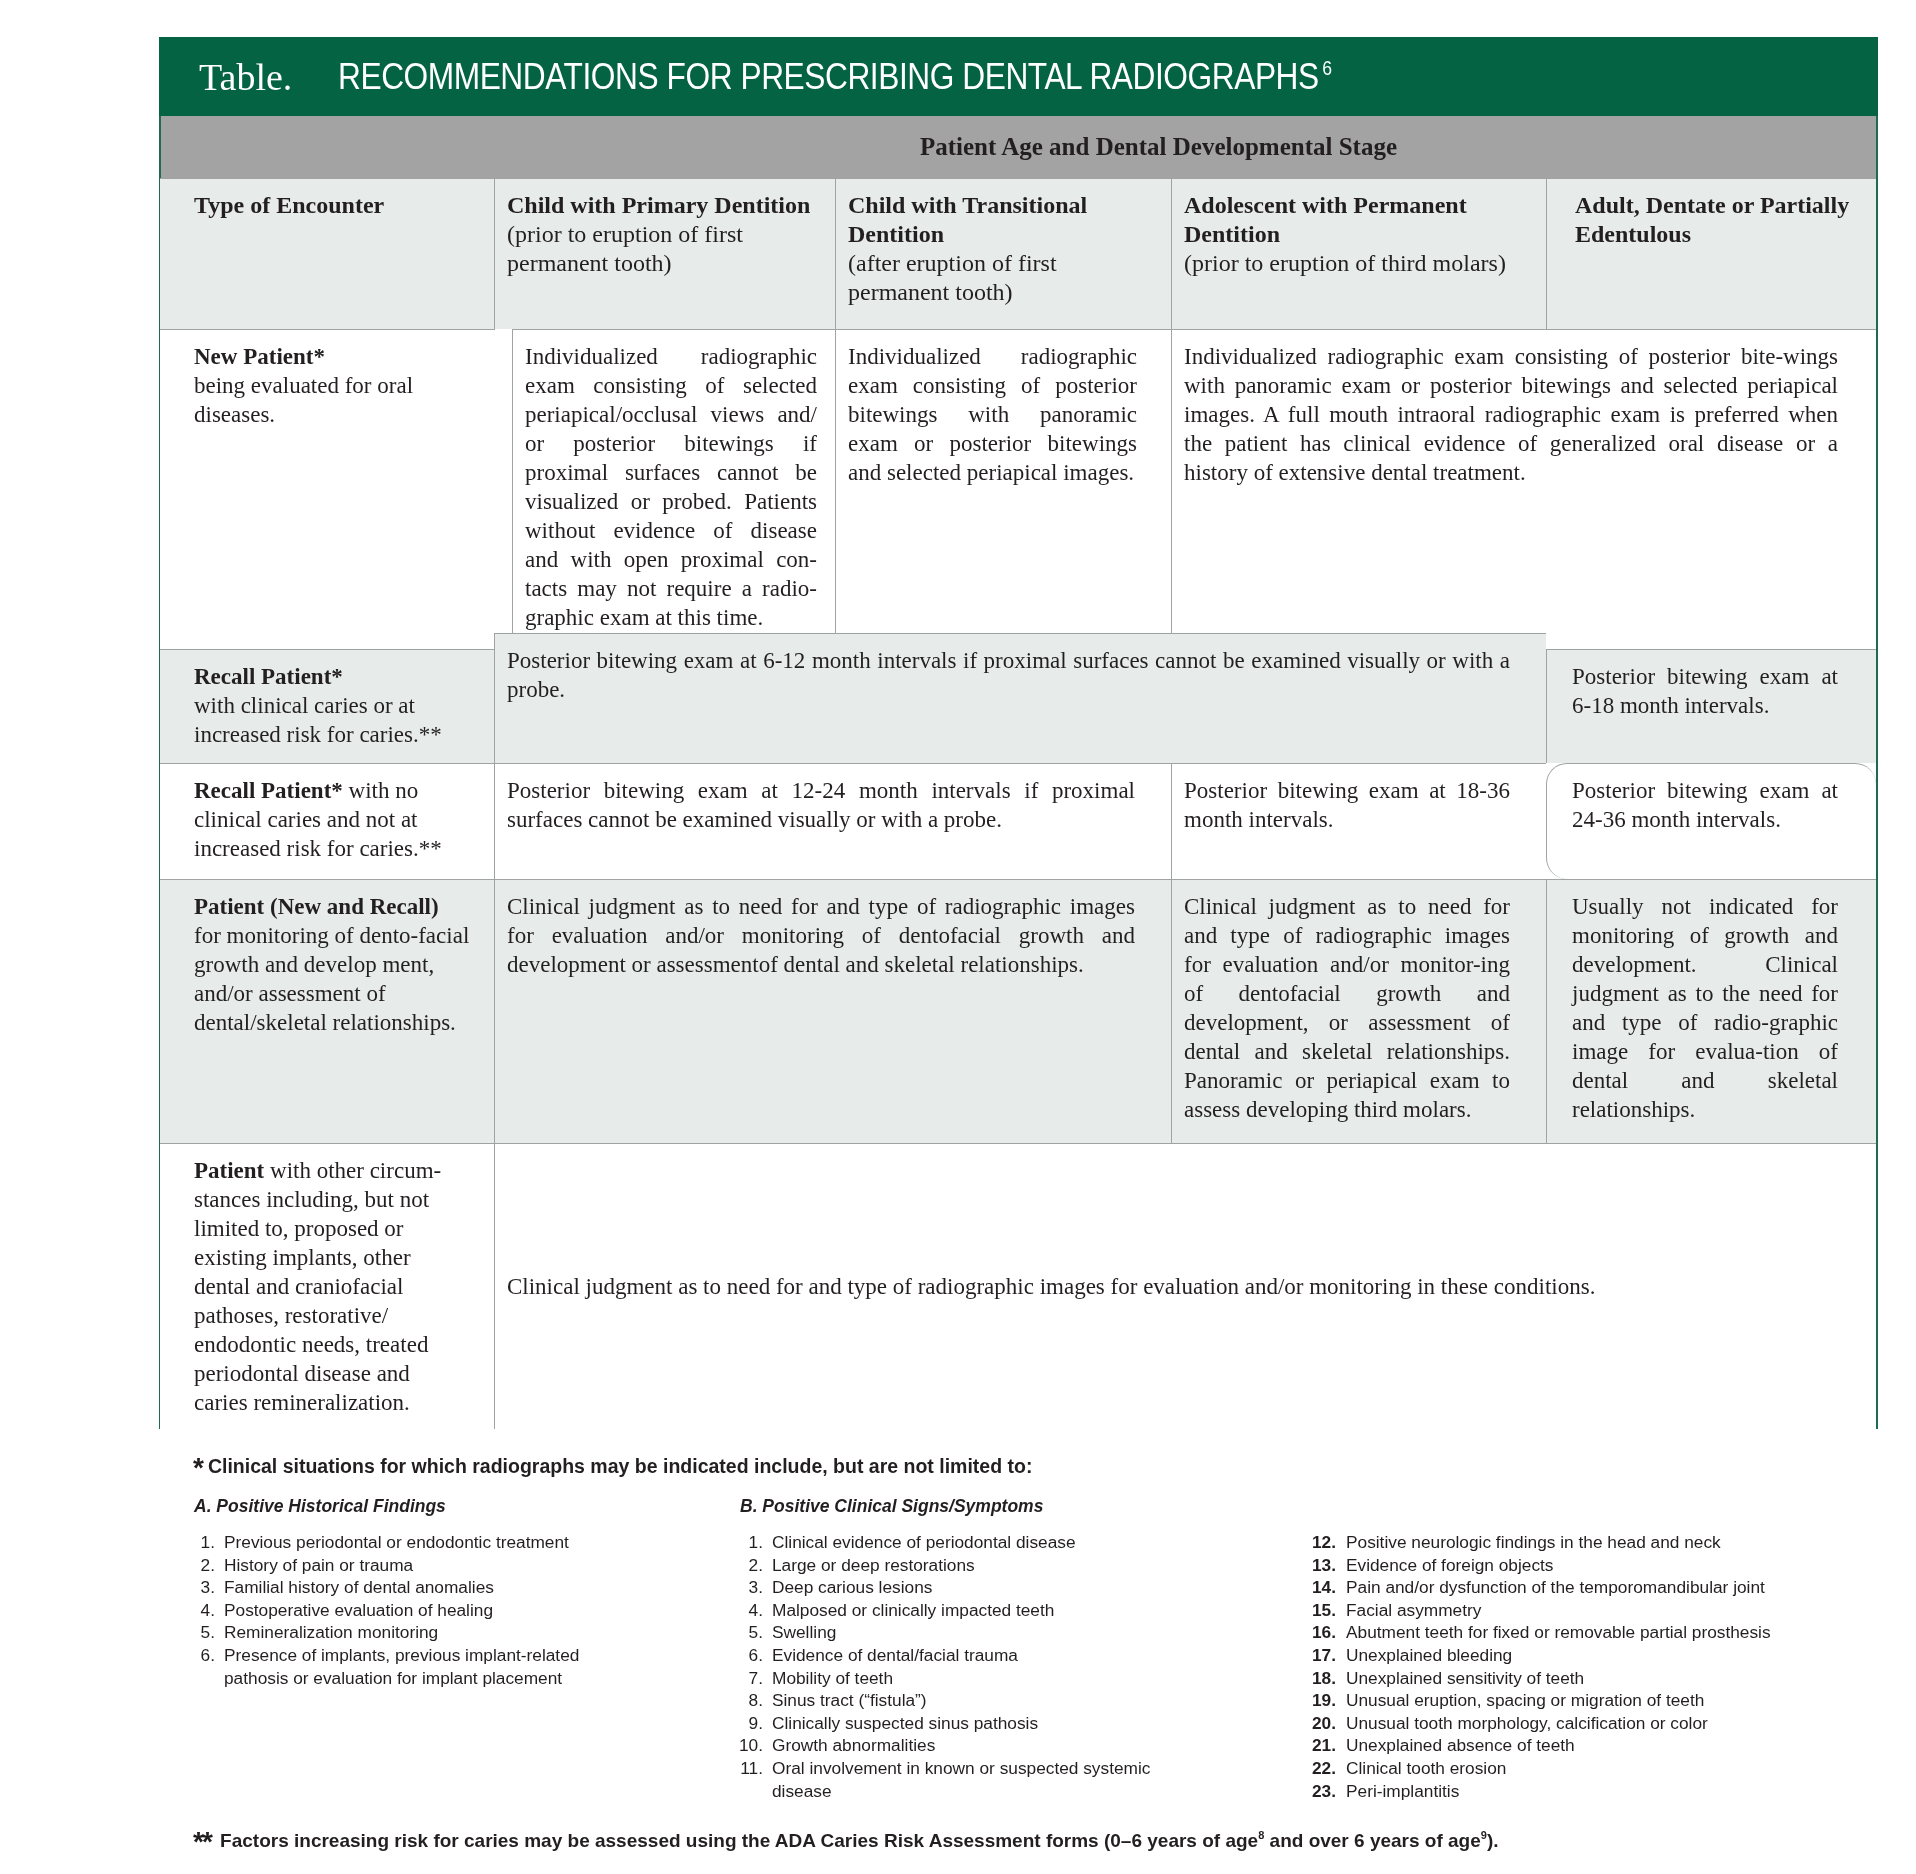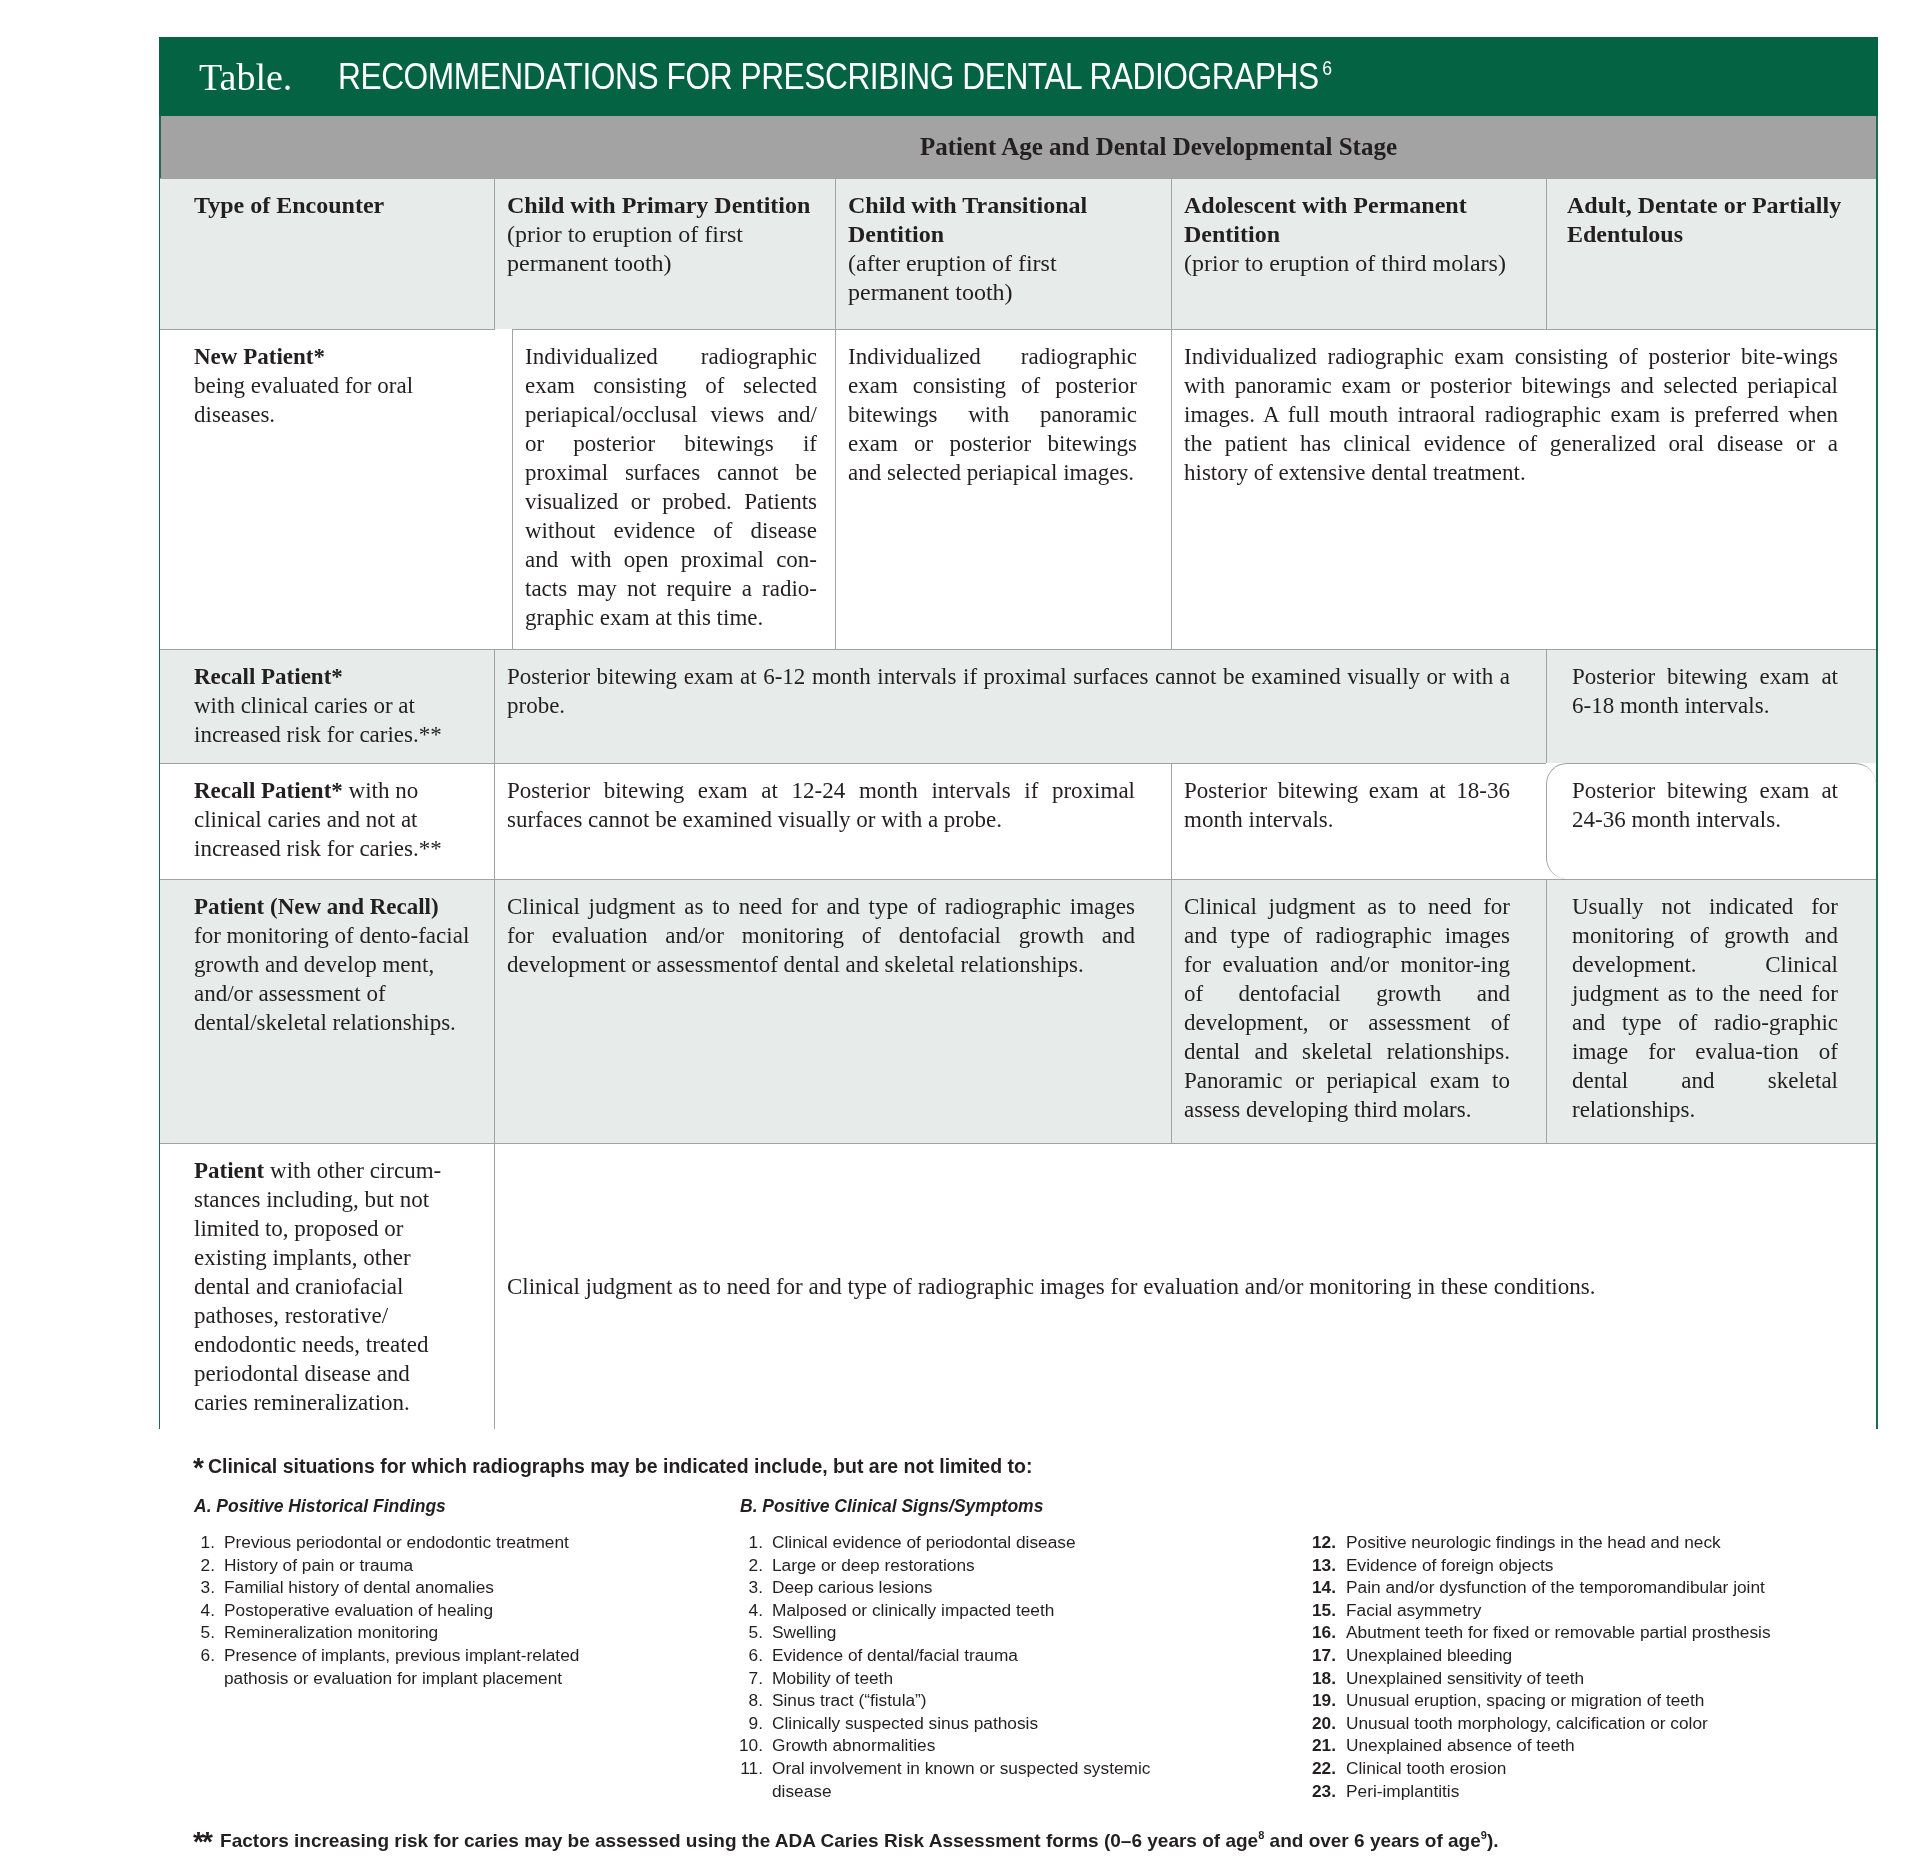--- a/index.html
+++ b/index.html
@@ -62,41 +62,41 @@
     <span class="sub">(prior to eruption of first permanent tooth)</span>
   </div>
   <div class="cell grey hdr" style="left:674px;top:141px;width:336px;height:151px;">
     <span>Child with Transitional Dentition</span>
     <span class="sub">(after eruption of first permanent tooth)</span>
   </div>
   <div class="cell grey hdr" style="left:1010px;top:141px;width:375px;height:151px;">
     <span>Adolescent with Permanent Dentition</span>
     <span class="sub">(prior to eruption of third molars)</span>
   </div>
-  <div class="cell grey hdr" style="left:1385px;top:141px;width:330px;height:151px;padding-left:20px;padding-right:20px;">
+  <div class="cell grey hdr" style="left:1385px;top:141px;width:330px;height:151px;padding-left:28px;padding-right:20px;">
     <span>Adult, Dentate or Partially Edentulous</span>
   </div>
 
   <div class="cell white enc" style="left:-1px;top:292px;width:335px;height:320px;border-left:none;padding-right:26px;">
     <b>New Patient*</b><br><span>being evaluated for oral diseases.</span>
   </div>
   <div class="cell white just" style="left:351px;top:292px;width:341px;height:320px;padding-right:36px;">
     <span>Individualized radiographic exam consisting of selected periapical/occlusal views and/ or posterior bitewings if proximal surfaces cannot be visualized or probed. Patients without evidence of disease and with open proximal con-tacts may not require a radio-graphic exam at this time.</span>
   </div>
   <div class="cell white just" style="left:674px;top:292px;width:336px;height:320px;padding-right:34px;">
     <span>Individualized radiographic exam consisting of posterior bitewings with panoramic exam or posterior bitewings and selected periapical images.</span>
   </div>
   <div class="cell white just" style="left:1010px;top:292px;width:705px;height:320px;padding-right:38px;">
     <span>Individualized radiographic exam consisting of posterior bite-wings with panoramic exam or posterior bitewings and selected periapical images. A full mouth intraoral radiographic exam is preferred when the patient has clinical evidence of generalized oral disease or a history of extensive dental treatment.</span>
   </div>
 
   <div class="cell grey enc" style="left:-1px;top:612px;width:335px;height:114px;border-left:none;padding-right:18px;">
     <b>Recall Patient*</b><br><span>with clinical caries or at increased risk for caries.**</span>
   </div>
-  <div class="cell grey just" style="left:333px;top:612px;width:1052px;height:132px;padding-right:36px;">
+  <div class="cell grey just" style="left:333px;top:596px;width:1052px;height:132px;padding-right:36px;">
     <span>Posterior bitewing exam at 6-12 month intervals if proximal surfaces cannot be examined visually or with a probe.</span>
   </div>
   <div class="cell grey just" style="left:1385px;top:612px;width:330px;height:114px;padding-left:25px;padding-right:38px;">
     <span>Posterior bitewing exam at 6-18 month intervals.</span>
   </div>
 
   <div class="cell white enc" style="left:-1px;top:726px;width:335px;height:116px;border-left:none;padding-right:30px;">
     <b>Recall Patient*</b> <span>with no clinical caries and not at increased risk for caries.**</span>
   </div>
   <div class="cell white just" style="left:333px;top:726px;width:677px;height:116px;padding-right:36px;">

